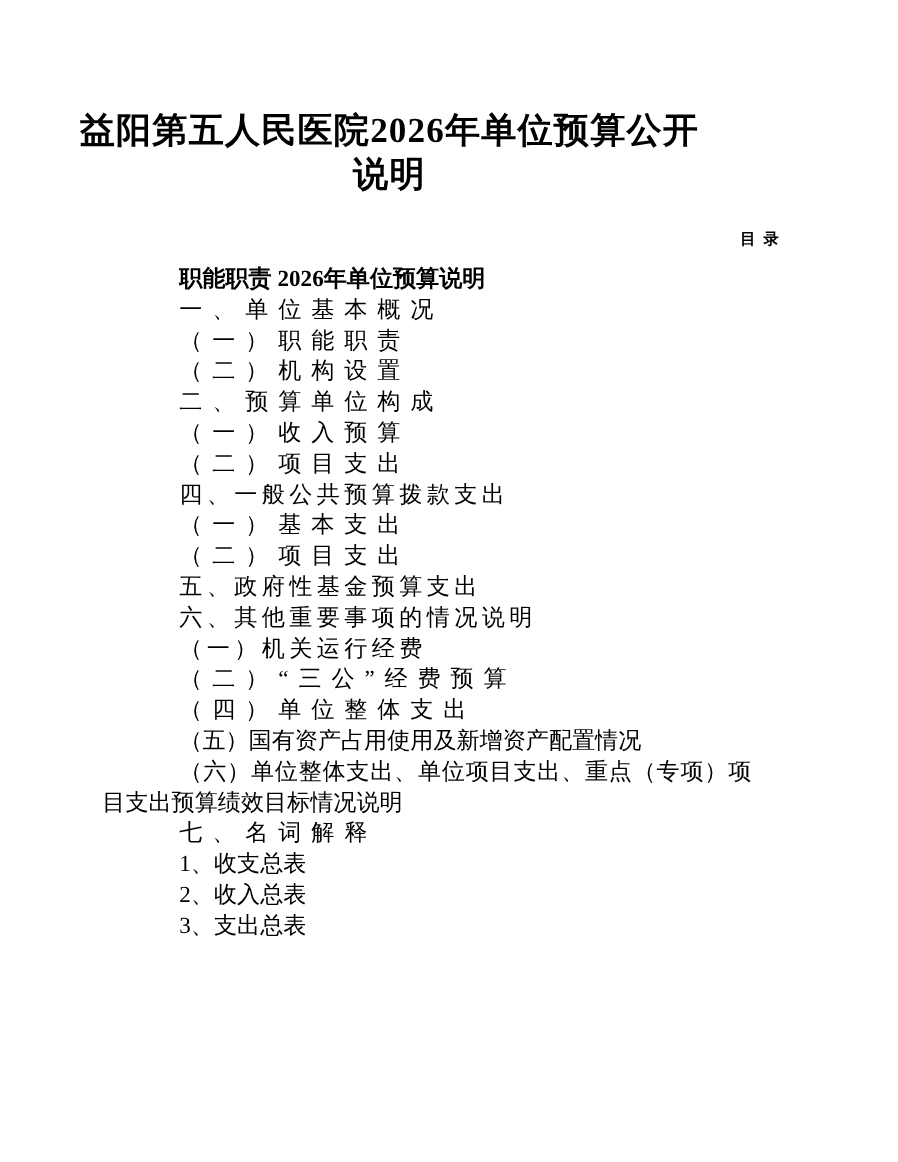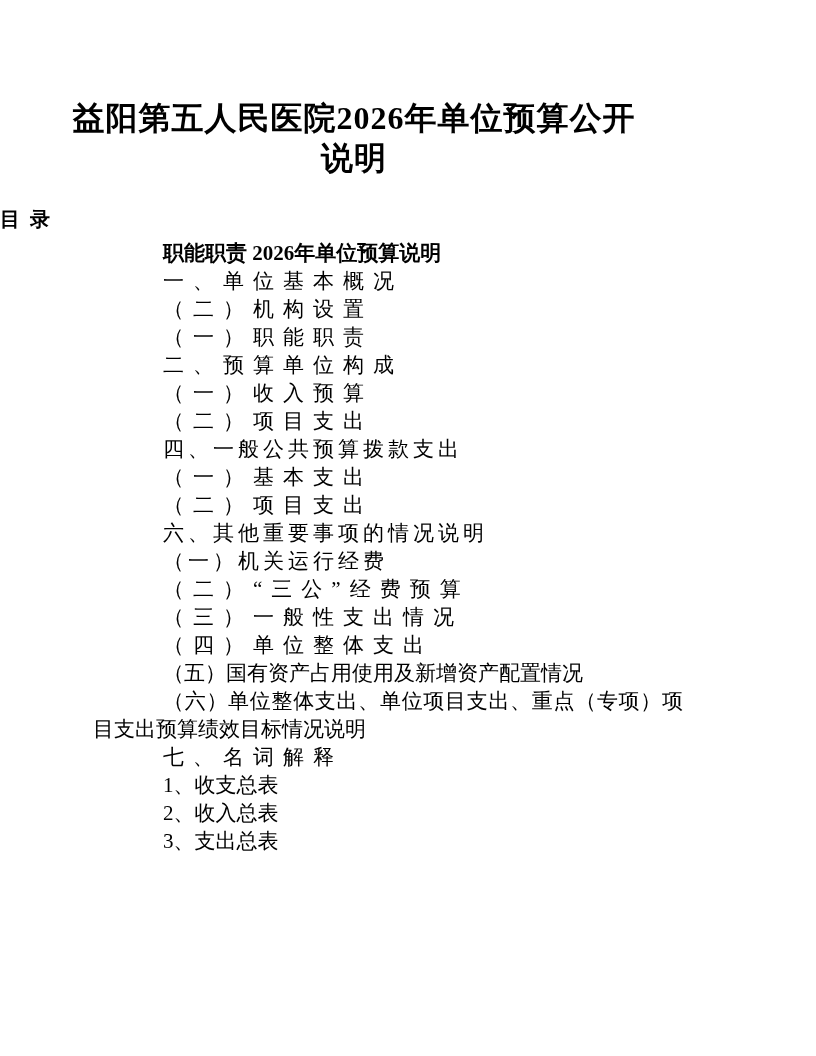--- a/index.html
+++ b/index.html
@@ -17,24 +17,24 @@
     padding-top: 98px;
     font-size: 32px;
     font-weight: 700;
     line-height: 40px;
     text-align: center;
     letter-spacing: 1px;
   }
   .title-line { display: block; }
   .toc-heading {
     margin-top: 27px;
-    font-size: 20px;
+    font-size: 14px;
     font-weight: 700;
     line-height: 28px;
-    text-align: left;
+    text-align: right;
     white-space: pre;
   }
   .toc {
     margin-top: 6px;
     margin-left: 93px;
     width: 590px;
     font-size: 21px;
     line-height: 28px;
   }
   .toc p {
@@ -55,32 +55,32 @@
   <h1 class="doc-title">
     <span class="title-line">益阳第五人民医院2026年单位预算公开</span>
     <span class="title-line">说明</span>
   </h1>
 
   <div class="toc-heading">目  录</div>
 
   <div class="toc">
     <p class="heading">职能职责 2026年单位预算说明</p>
     <p class="spread">一、单位基本概况</p>
+    <p class="spread">（一）职能职责</p>
     <p class="spread">（二）机构设置</p>
-    <p class="spread">（一）职能职责</p>
     <p class="spread">二、预算单位构成</p>
     <p class="spread">（一）收入预算</p>
     <p class="spread">（二）项目支出</p>
     <p class="medium">四、一般公共预算拨款支出</p>
     <p class="spread">（一）基本支出</p>
     <p class="spread">（二）项目支出</p>
+    <p class="medium">五、政府性基金预算支出</p>
     <p class="medium">六、其他重要事项的情况说明</p>
     <p class="medium">（一）机关运行经费</p>
     <p class="spread">（二）“三公”经费预算</p>
-    <p class="spread">（三）一般性支出情况</p>
     <p class="spread">（四）单位整体支出</p>
     <p>（五）国有资产占用使用及新增资产配置情况</p>
     <p class="para">（六）单位整体支出、单位项目支出、重点（专项）项目支出预算绩效目标情况说明</p>
     <p class="spread">七、名词解释</p>
     <p>1、收支总表</p>
     <p>2、收入总表</p>
     <p>3、支出总表</p>
   </div>
 
 </div>

